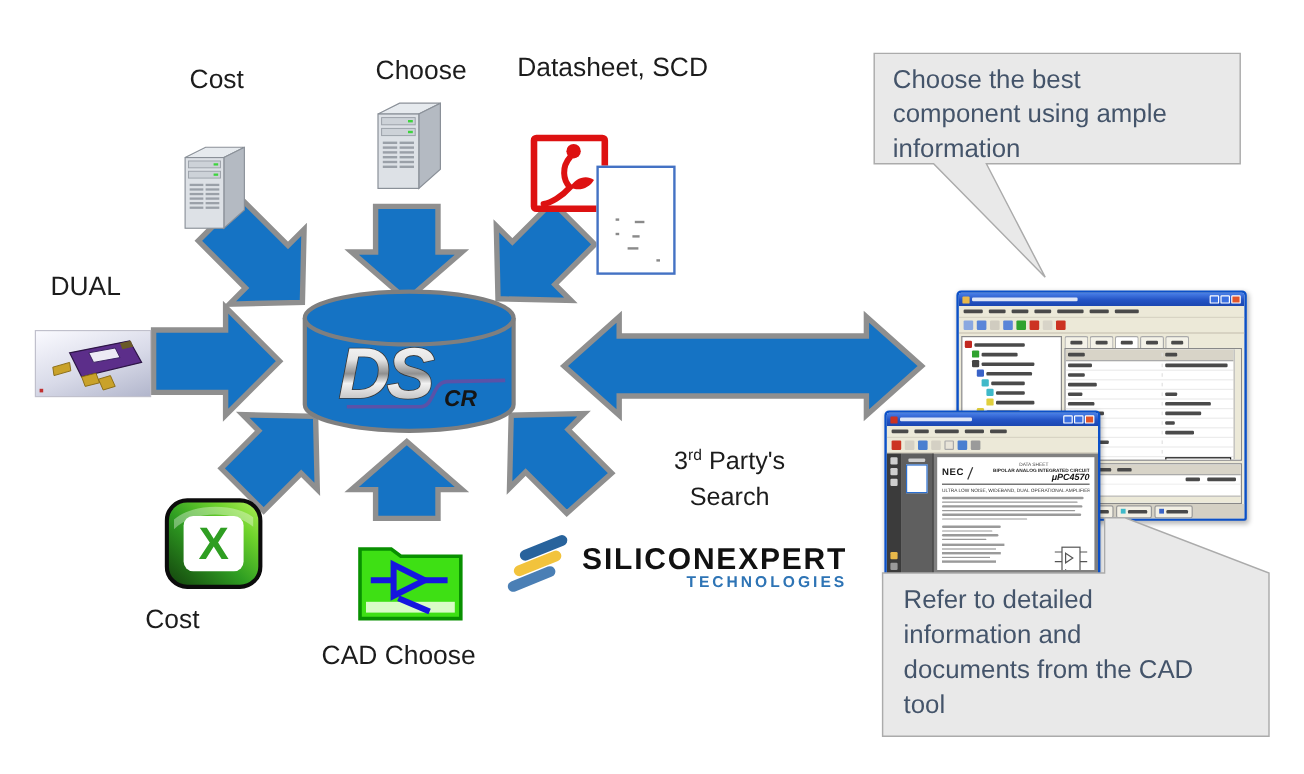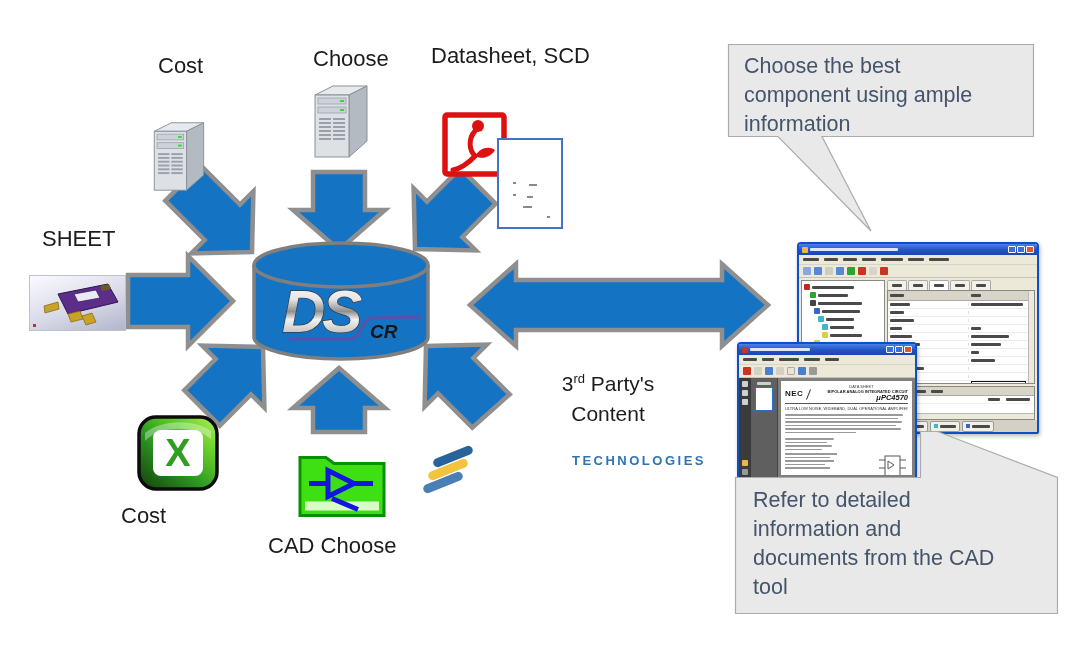--- a/index.html
+++ b/index.html
@@ -141,28 +141,28 @@
       <ellipse cx="341" cy="265" rx="87" ry="22" fill="#1573C4" stroke="#7F7F7F" stroke-width="3.5"></ellipse>
       <text x="282" y="332" font-family="Liberation Sans, sans-serif" font-size="60" font-style="italic" font-weight="bold" letter-spacing="-3" fill="url(#chrome)" stroke="#3a3a3a" stroke-width="1.4" paint-order="stroke">DS</text>
       <path d="M289,339 H350 C362,339 360,319 372,318 L421,317" stroke="#5A52A8" stroke-width="3" fill="none"></path>
       <text x="370" y="338" font-family="Liberation Sans, sans-serif" font-size="19" font-style="italic" font-weight="bold" fill="#151515">CR</text>
     </g>
   </svg>
 
   <div class="lbl" style="left:158px;top:53px;">Cost</div>
   <div class="lbl" style="left:313px;top:46px;">Choose</div>
   <div class="lbl" style="left:431px;top:43px;">Datasheet, SCD</div>
-  <div class="lbl" style="left:42px;top:226px;">SHEET</div>
+  <div class="lbl" style="left:42px;top:226px;">DUAL</div>
   <div class="lbl" style="left:121px;top:503px;text-align:center;">Cost</div>
   <div class="lbl" style="left:268px;top:533px;">CAD Choose</div>
 
 
   <div class="third">
     <span>3</span><sup>rd</sup><span> Party's</span>
-    <div>Content</div>
+    <div>Search</div>
   </div>
 
   <div class="abs" style="left:150px;top:118px;z-index:1;">
     <svg width="56" height="76" viewBox="0 0 58 80">
       <polygon points="4,14 22,5 56,5 38,14" fill="#e6eaee" stroke="#8a9098"></polygon>
       <polygon points="38,14 56,5 56,60 38,76" fill="#b4bac2" stroke="#8a9098"></polygon>
       <rect x="4" y="14" width="34" height="62" fill="#dde1e6" stroke="#8a9098"></rect>
       <rect x="7" y="17" width="28" height="6" fill="#cdd2d8" stroke="#9aa0a8" stroke-width=".8"></rect>
       <rect x="29" y="19" width="4" height="2" fill="#3ed43e"></rect>
       <rect x="7" y="26" width="28" height="6" fill="#cdd2d8" stroke="#9aa0a8" stroke-width=".8"></rect>
@@ -267,20 +267,21 @@
         <path d="M36,54 L62,65"></path>
       </g>
     </svg>
   </div>
 
   <div class="se-wrap">
     <i class="se-bar" style="left:12px;top:6px;background:#28639c;"></i>
     <i class="se-bar" style="left:7px;top:19px;background:#F2C33C;"></i>
     <i class="se-bar" style="left:2px;top:32px;background:#4a7fb5;"></i>
     <div class="se-text">
+      <div class="se-name">SILICONEXPERT</div>
       <div class="se-sub">TECHNOLOGIES</div>
     </div>
   </div>
 
   <svg class="layer" style="z-index:1;" viewBox="0 0 1087 645">
     <path d="M728.5,44.5 H1033.5 V136.5 H822 L871,231 L778,136.5 H728.5 Z" fill="#E9E9E9" stroke="#ababab" stroke-width="1.2"></path>
   </svg>
   <svg class="layer" style="z-index:4;" viewBox="0 0 1087 645">
     <path d="M735.5,477.5 H920.5 V431.5 H937.5 L1057.5,477.5 V613.5 H735.5 Z" fill="#E9E9E9" stroke="#ababab" stroke-width="1.2"></path>
   </svg>

